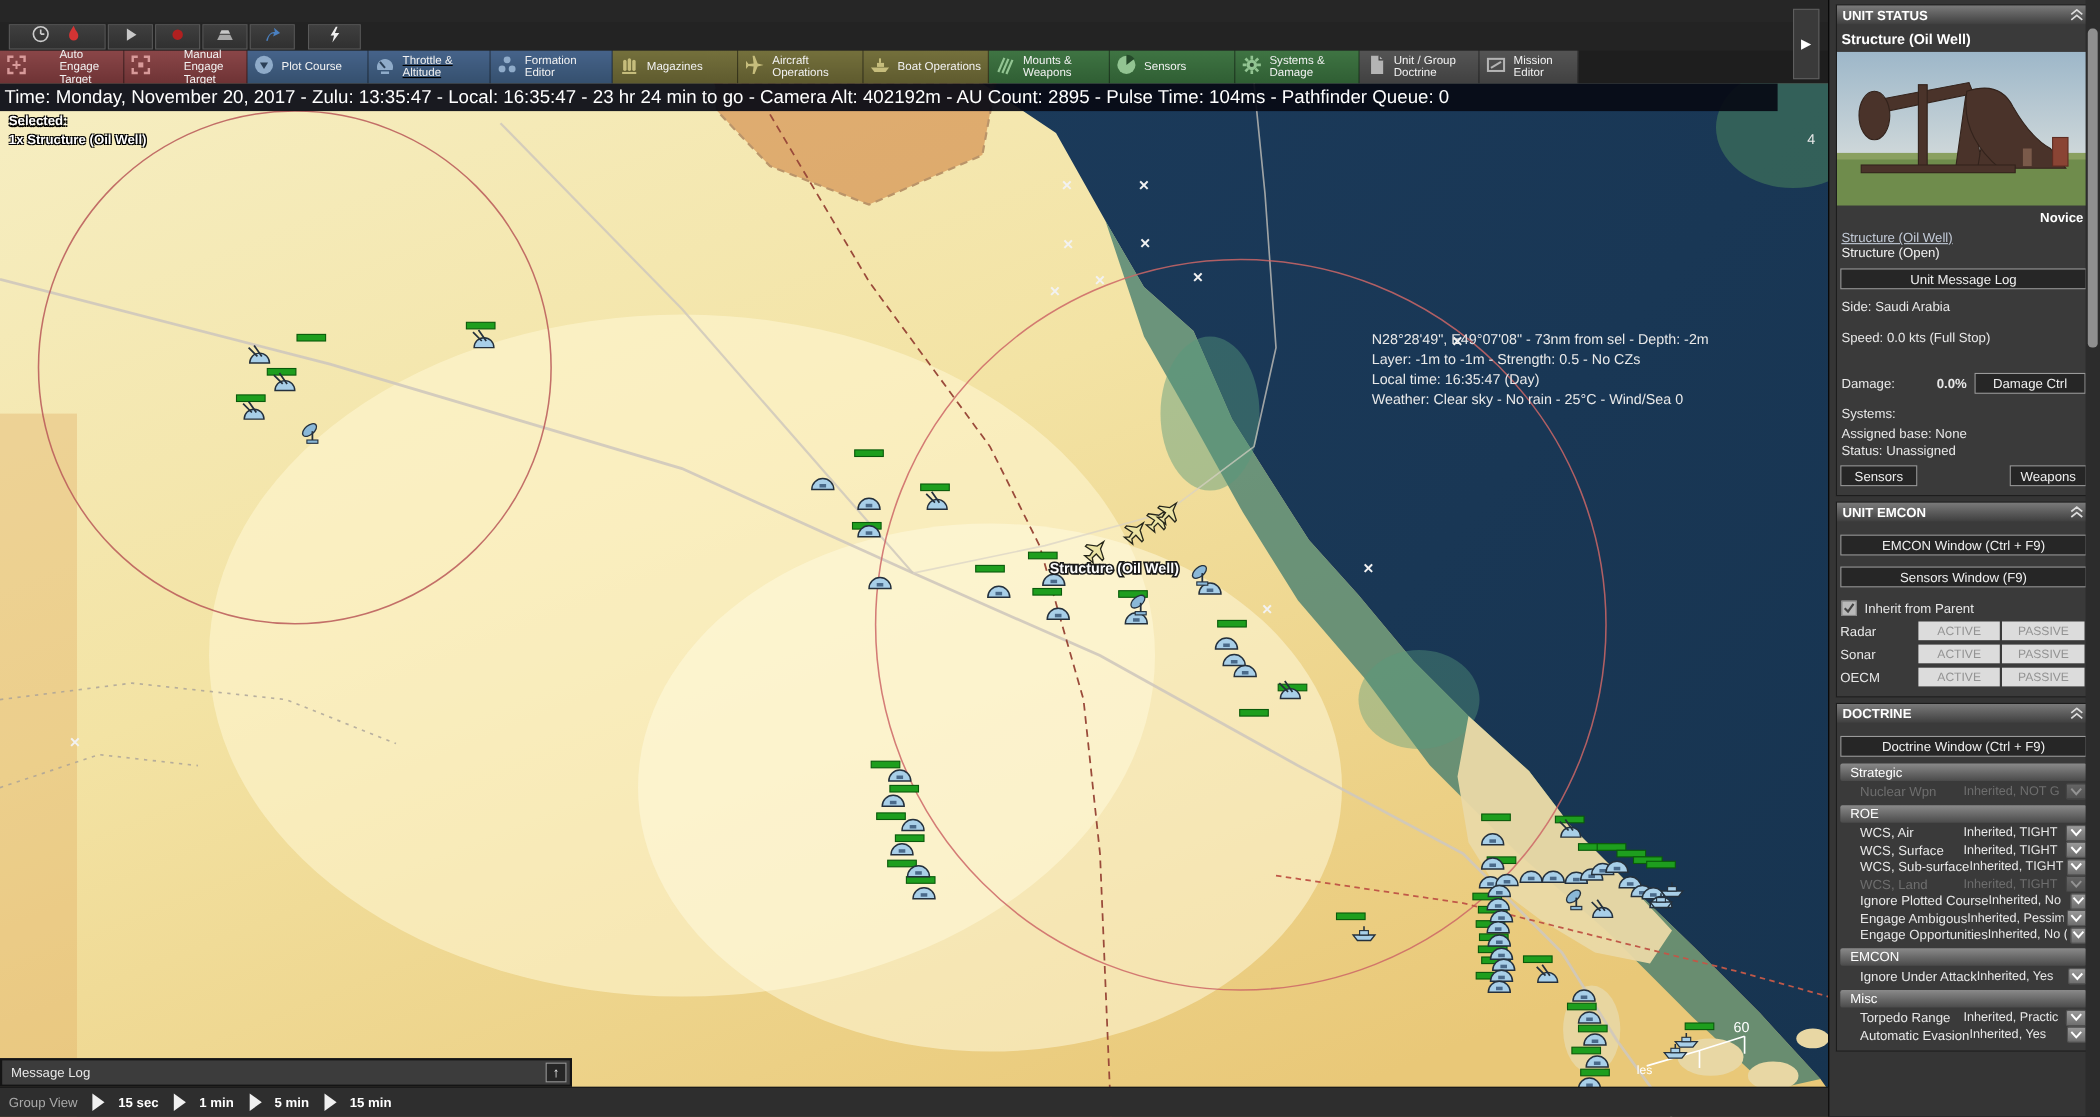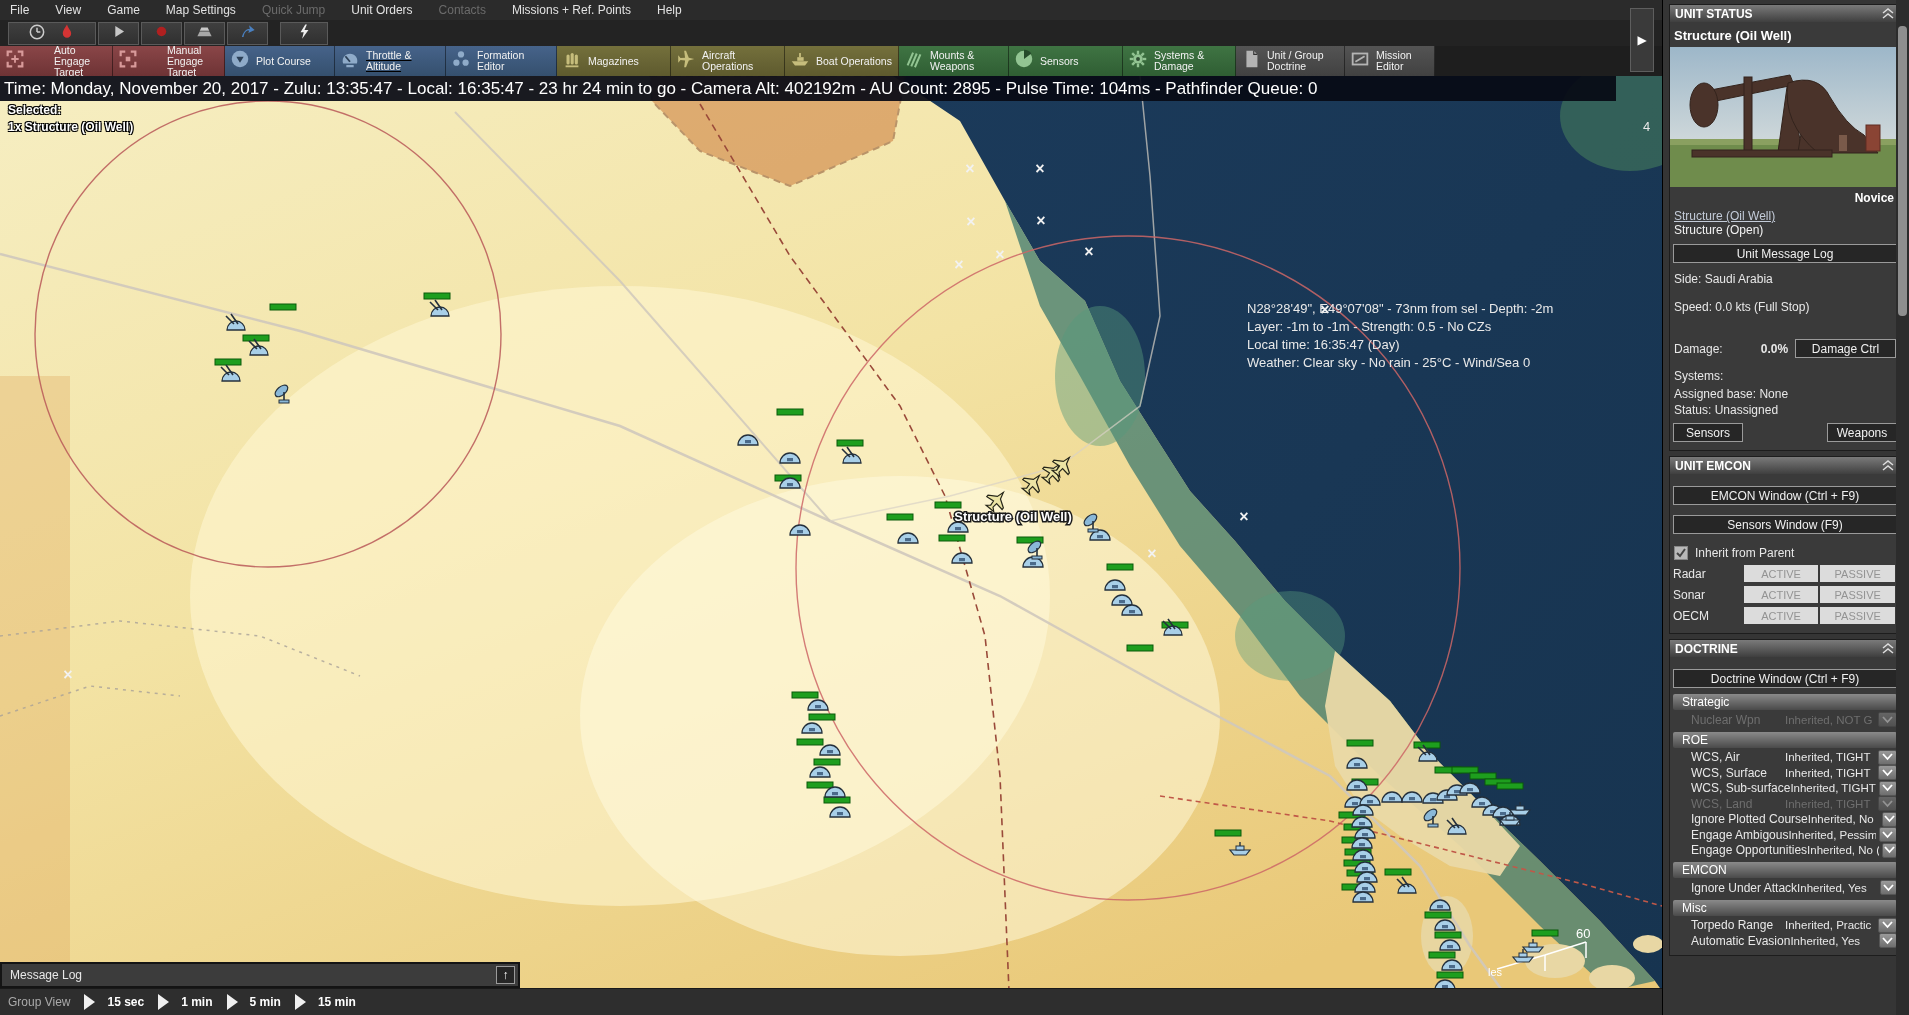--- a/index.html
+++ b/index.html
@@ -109,31 +109,20 @@
   .dd { width:19px; height:15px; background:linear-gradient(#9a9a9a,#6e6e6e);
     border:1px solid #555; border-radius:2px; display:flex; align-items:center;
     justify-content:center; margin-left:3px; }
   .dd.disabled { opacity:.45; }
 </style>
 </head>
 <body>
 
 <div id="app">
 
-  <div class="menubar">
-      <div class="menu-item">File</div>
-      <div class="menu-item">View</div>
-      <div class="menu-item">Game</div>
-      <div class="menu-item">Map Settings</div>
-      <div class="menu-item disabled">Quick Jump</div>
-      <div class="menu-item">Unit Orders</div>
-      <div class="menu-item disabled">Contacts</div>
-      <div class="menu-item">Missions + Ref. Points</div>
-      <div class="menu-item">Help</div>
-    </div>
 
   <div class="toolbar2">
       <div class="t2btn t2group">
         <span><svg width="20" height="20" viewBox="0 0 24 24">
             <circle cx="12" cy="12" r="8" stroke="#ccc" stroke-width="1.8" fill="none"></circle>
             <path d="M12 12 V7 M12 12 H16" stroke="#ccc" stroke-width="1.8" fill="none"></path>
           </svg></span>
         <span><svg width="20" height="20" viewBox="0 0 24 24">
             <path d="M12 3 C9 8 7 10 7 14 A5 5 0 0 0 17 14 C17 10 14 9 12 3 Z" fill="#d43434"></path>
           </svg></span>

